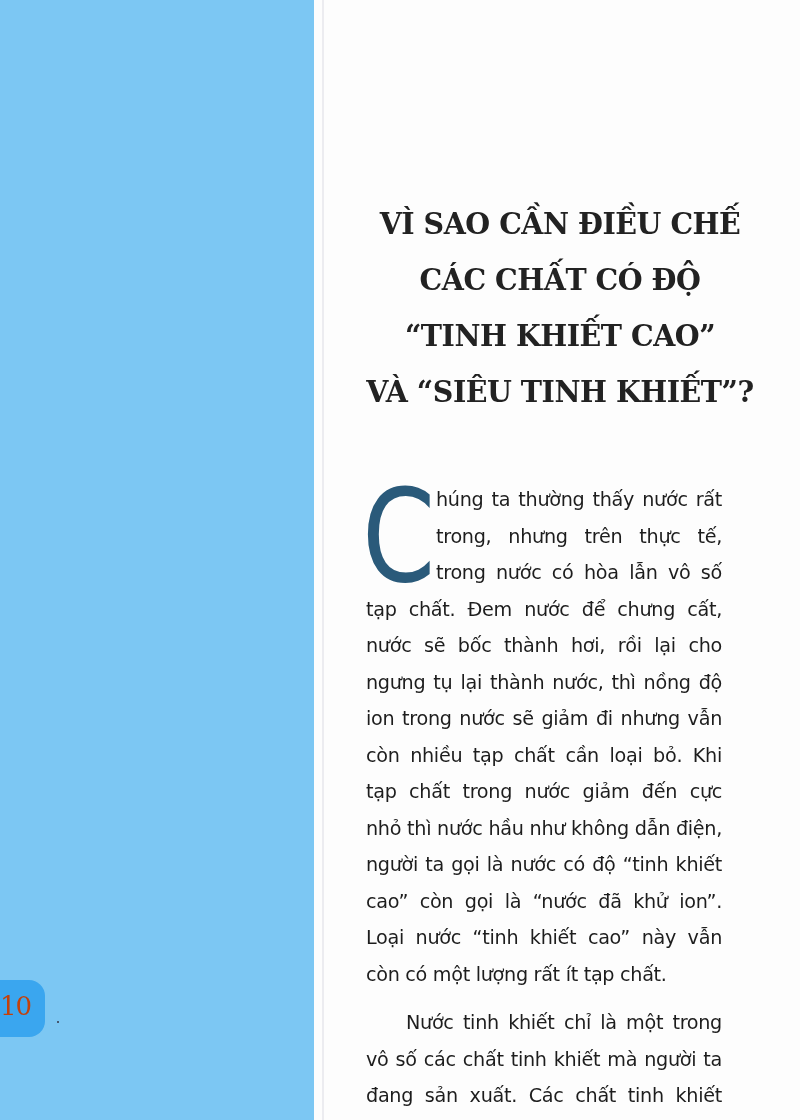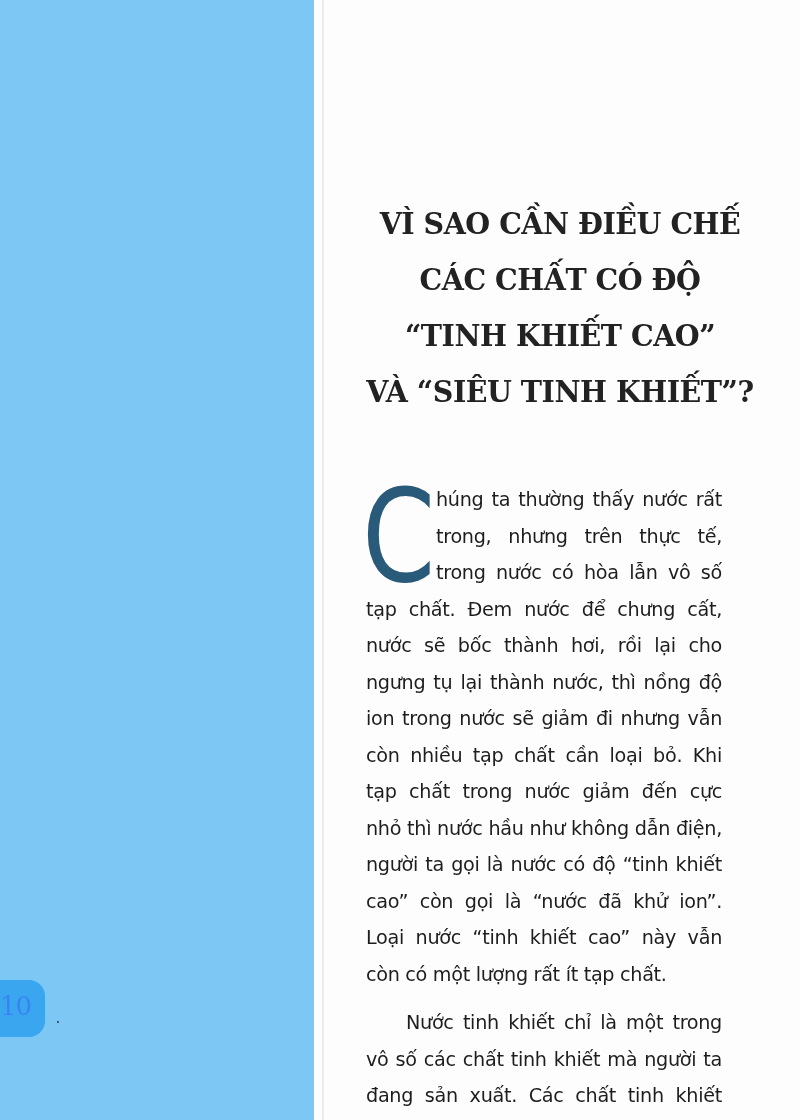--- a/index.html
+++ b/index.html
@@ -14,21 +14,21 @@
   .gutter-line {
     position: absolute; left: 322px; top: 0; width: 2px; height: 1120px;
     background: #ececf0;
   }
   .page-tab {
     position: absolute; left: -10px; top: 980px; width: 55px; height: 57px;
     background: #3aa6ef; border-radius: 0 16px 16px 0;
   }
   .page-number {
     position: absolute; left: 0; top: 991px;
-    font-family: "DejaVu Serif", serif; font-size: 26px; color: #3b82f6;
+    font-family: "DejaVu Serif", serif; font-size: 26px; color: #c2410c;
     letter-spacing: -1px;
   }
   .speck { position: absolute; left: 57px; top: 1021px; width: 2px; height: 2px; background: #334; border-radius: 1px; }
   .title {
     position: absolute; left: 345px; top: 196px; width: 430px;
     text-align: center;
     font-family: "DejaVu Serif", serif; font-weight: bold;
     font-size: 30px; line-height: 56px; color: #222;
     letter-spacing: -0.5px; transform: scaleX(0.95); transform-origin: center top;
   }

